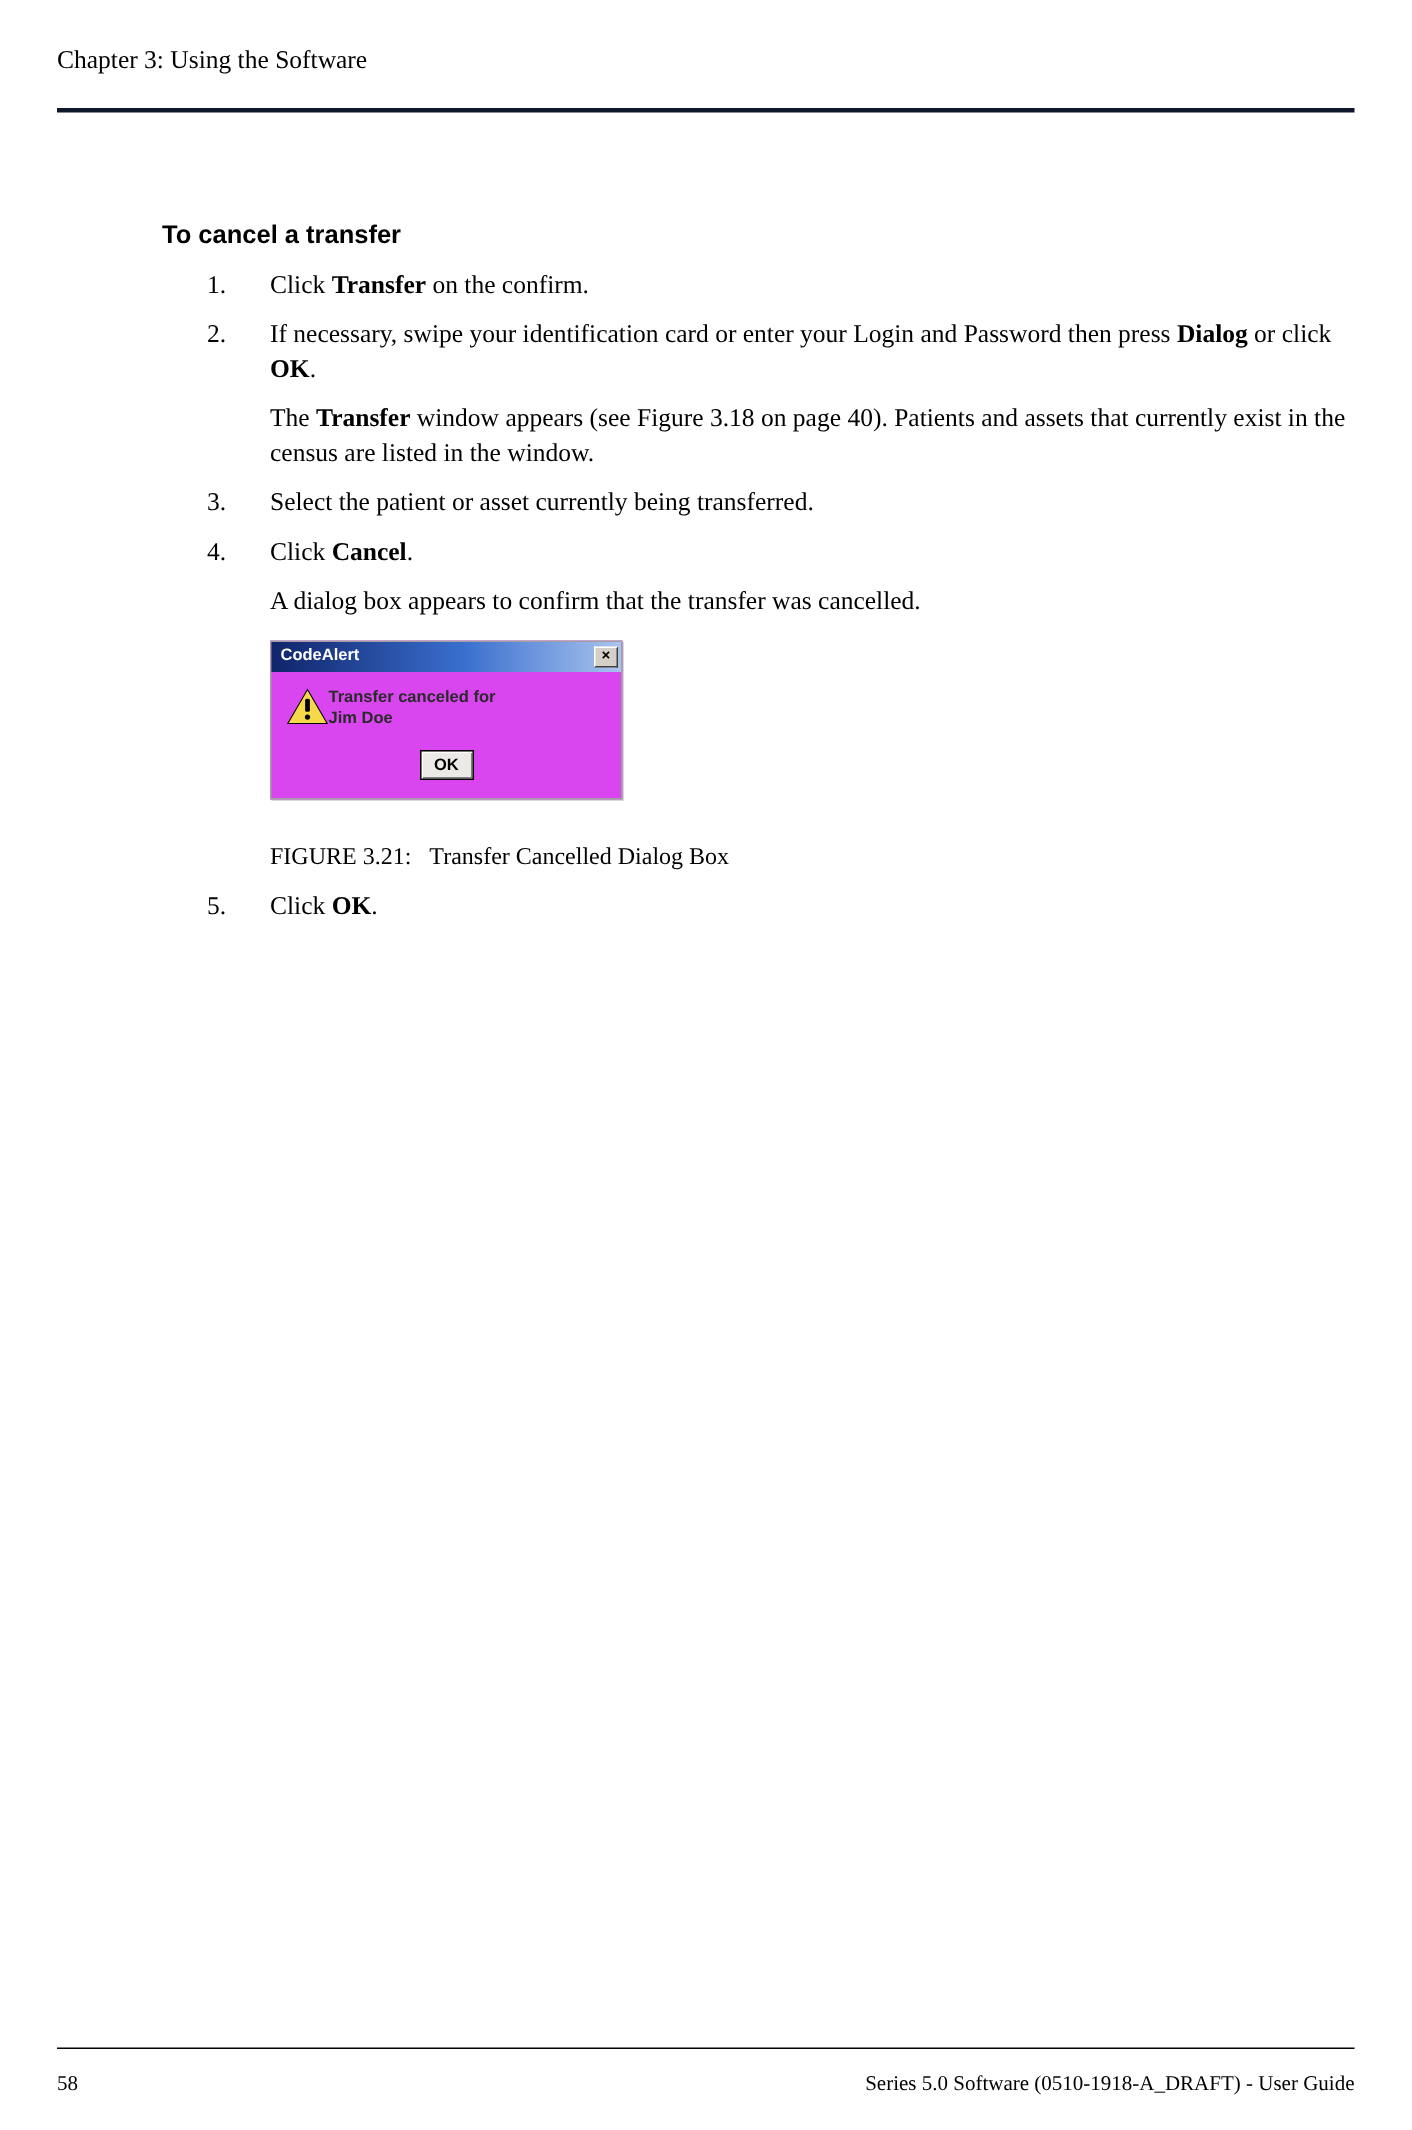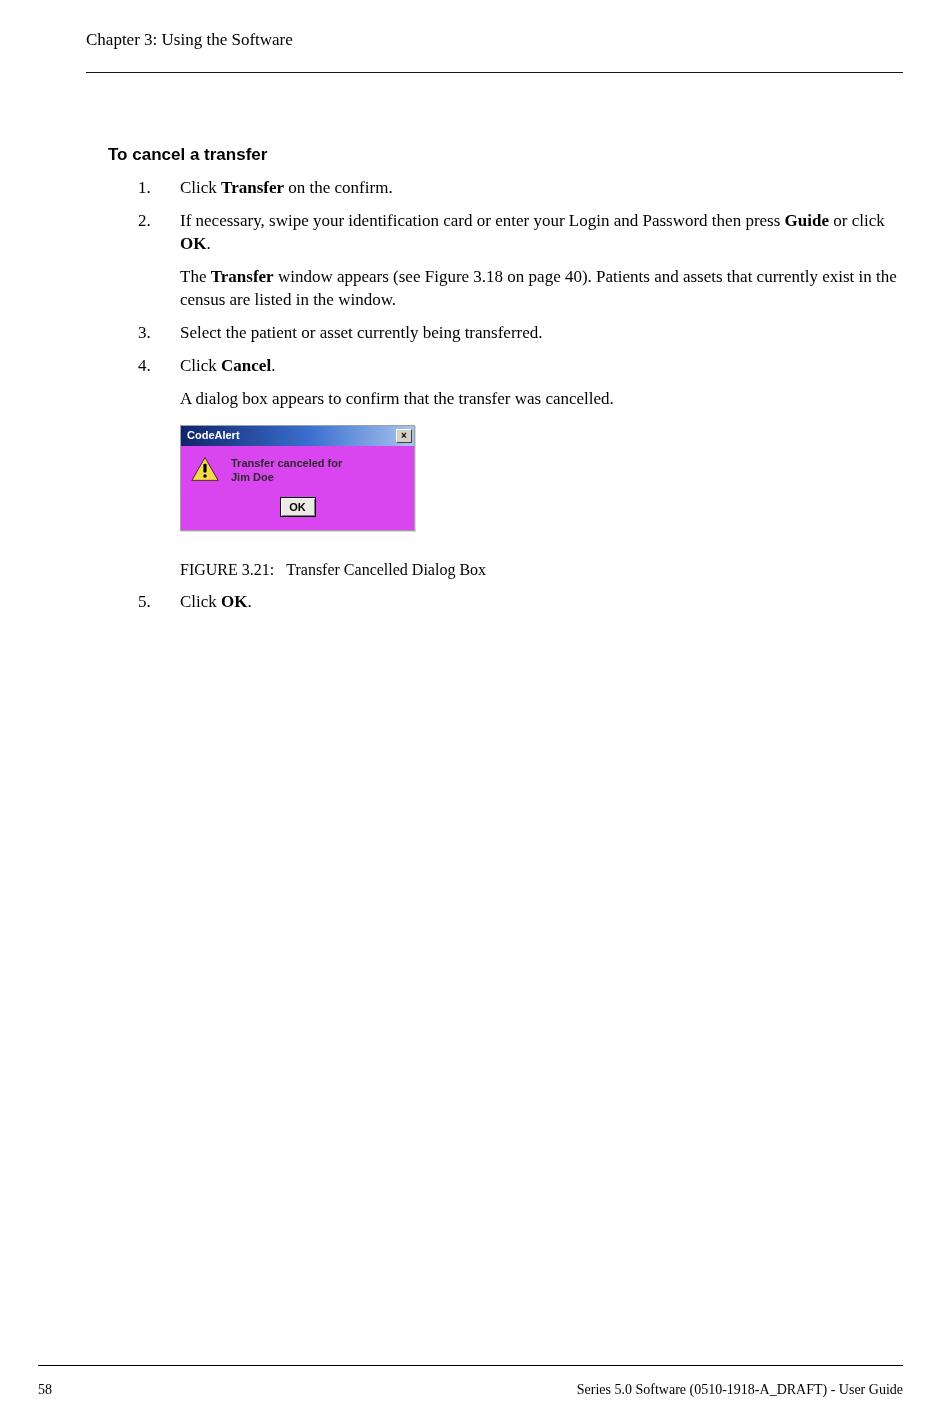--- a/index.html
+++ b/index.html
@@ -7,22 +7,21 @@
     width: 941px;
     height: 1420px;
     background: #ffffff;
     font-family: Georgia, 'Times New Roman', serif;
     color: #000000;
     position: relative;
     padding: 30px 38px 0 38px;
   }
   .header-area {
     padding-bottom: 22px;
-    border-bottom: 1px solid #0f172a;
-    margin-left: 48px;
+    border-bottom: 3px solid #0f172a;
   }
   .chapter-label {
     font-size: 17px;
     font-family: Georgia, serif;
   }
   .content {
     margin-top: 72px;
     margin-left: 70px;
     margin-right: 4px;
   }
@@ -93,21 +92,20 @@
     font-size: 10px;
     line-height: 1;
     font-family: Arial, sans-serif;
   }
   .dialog-body {
     padding: 10px 10px 12px 10px;
   }
   .dialog-row {
     display: flex;
     align-items: flex-start;
-    gap: 12px;
   }
   .warn-icon {
     width: 28px;
     height: 26px;
     flex-shrink: 0;
   }
   .dialog-text {
     font-size: 11px;
     font-weight: bold;
     color: #2a2a2a;
@@ -171,21 +169,21 @@
         <p>
           <span>Click </span><span class="bold">Transfer</span><span> on the confirm.</span>
         </p>
       </div>
     </li>
 
     <li>
       <span class="step-num">2.</span>
       <div class="step-body">
         <p>
-          <span>If necessary, swipe your identification card or enter your Login and Password then press </span><span class="bold">Guide</span><span> or click </span><span class="bold">OK</span><span>.</span>
+          <span>If necessary, swipe your identification card or enter your Login and Password then press </span><span class="bold">Dialog</span><span> or click </span><span class="bold">OK</span><span>.</span>
         </p>
         <p>
           <span>The </span><span class="bold">Transfer</span><span> window appears (see Figure 3.18 on page 40). Patients and assets that currently exist in the census are listed in the window.</span>
         </p>
       </div>
     </li>
 
     <li>
       <span class="step-num">3.</span>
       <div class="step-body">

